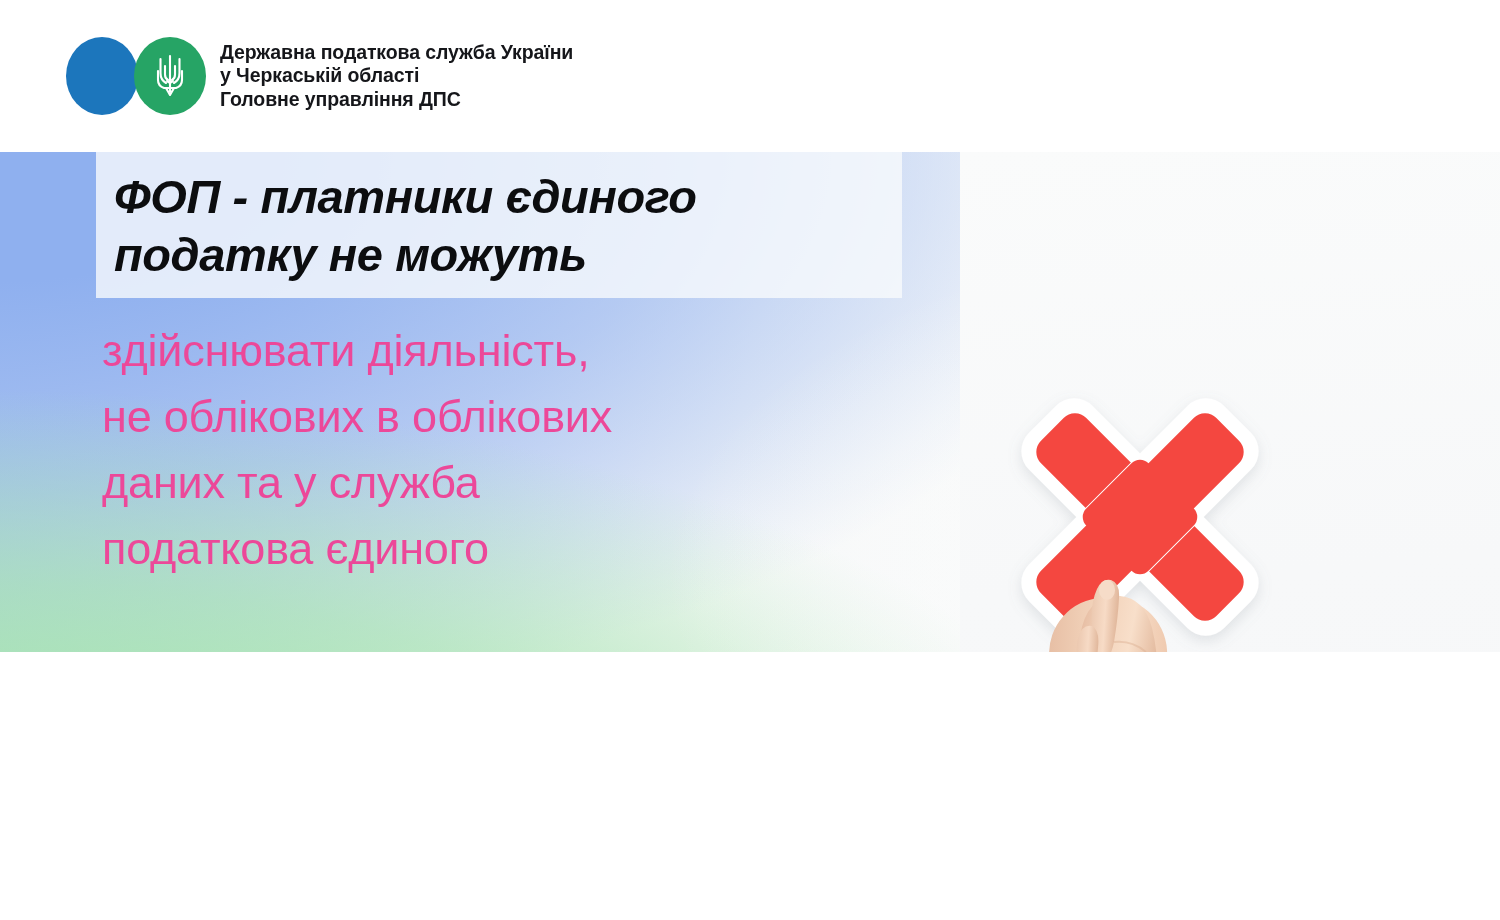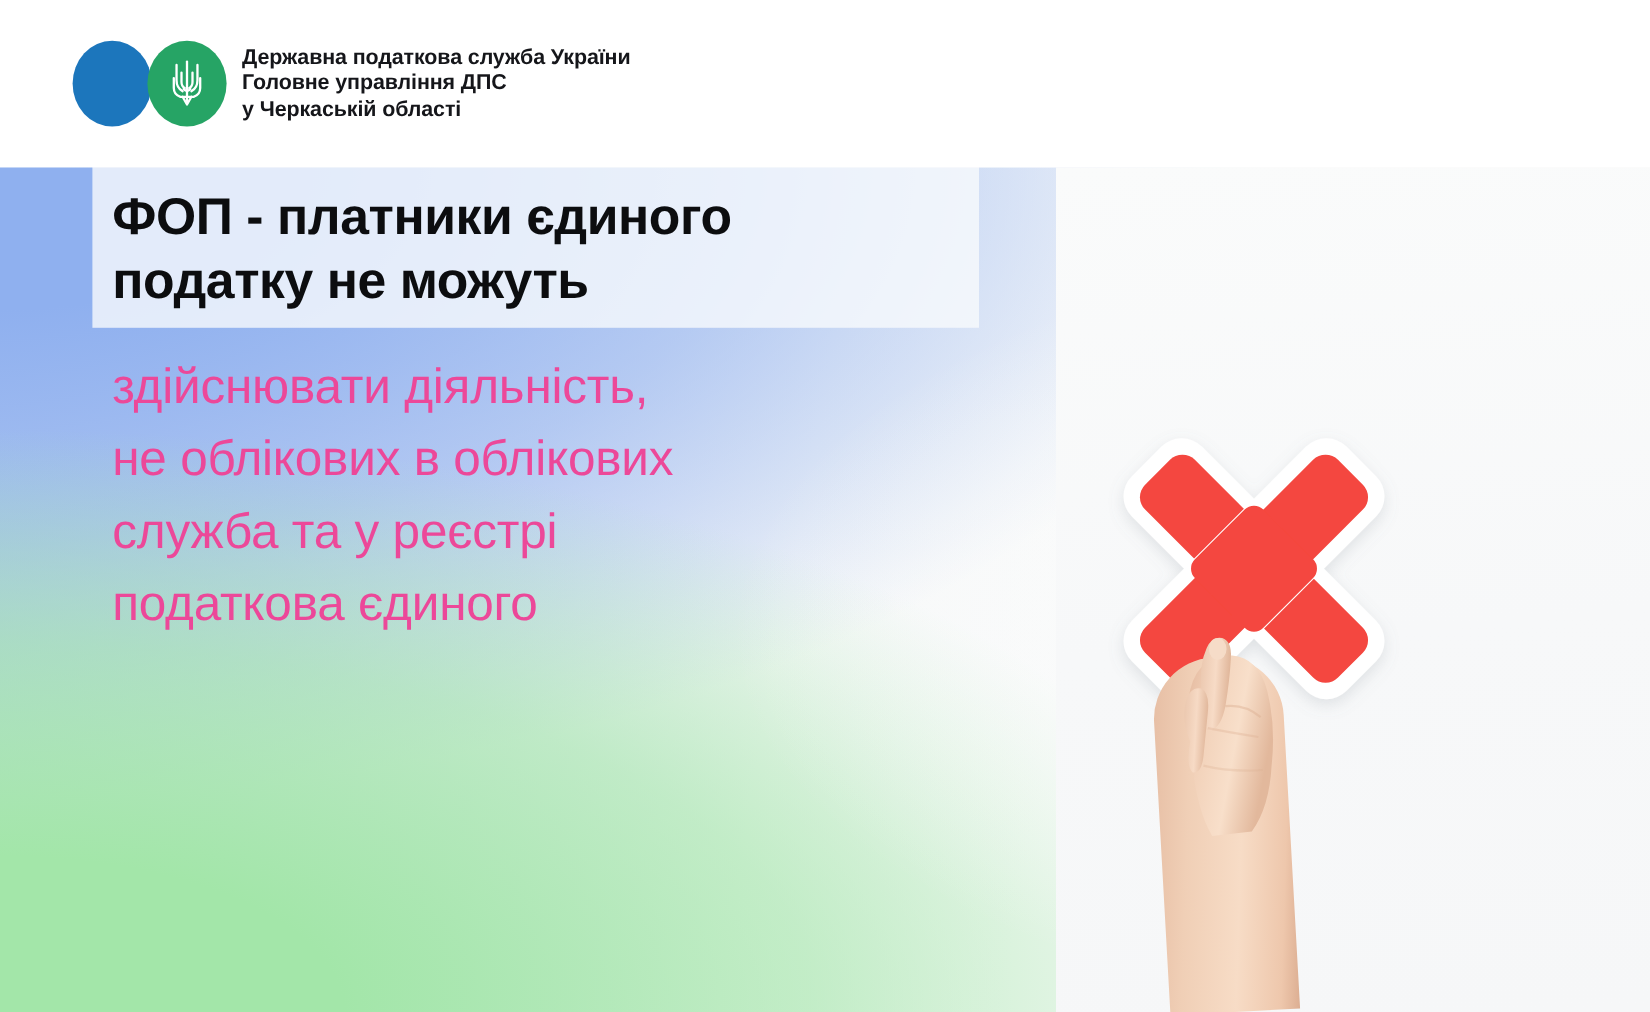--- a/index.html
+++ b/index.html
@@ -7,21 +7,21 @@
 
   html, body {
     width:1500px; height:920px;
     background:#ffffff;
     font-family:"Liberation Sans","DejaVu Sans",sans-serif;
     overflow:hidden;
   }
 
   .poster {
     position:relative;
-    width:1500px; height:920px;
+    width:1500px; height:652px;
     overflow:hidden;
     background:#ffffff;
   }
 
   
   .header {
     position:absolute;
     top:0; left:0;
     width:1500px; height:152px;
     background:#ffffff;
@@ -95,24 +95,25 @@
   
   .text-block {
     position:absolute;
     left:0; top:0;
     width:940px; height:768px;
     z-index:4;
   }
 
   .headline-highlight {
     position:absolute;
-    left:84px; top:151px;
+    left:96px; top:151px;
     width:806px;
     padding:17px 36px 14px 18px;
     background:rgba(248,250,253,0.80);
+    font-style:italic;
   }
   .headline-line {
     font-size:47px;
     font-weight:bold;
     color:#0c0d0f;
     line-height:58px;
     letter-spacing:-0.4px;
     white-space:nowrap;
   }
 
@@ -190,22 +191,22 @@
           <path d="M42 30 L42 47 Q42 55 36 58"></path>
           <path d="M8 40 L8 58 Q8 70 20 74 L44 74 Q56 70 56 58 L56 40"></path>
           <path d="M24 74 L32 88 L40 74"></path>
           <path d="M26 60 Q32 66 38 60"></path>
         </g>
       </svg>
     </div>
 
     <div class="header-text">
       <div class="header-line">Державна податкова служба України</div>
+      <div class="header-line">у Черкаській області</div>
       <div class="header-line">Головне управління ДПС</div>
-      <div class="header-line">у Черкаській області</div>
     </div>
 
   </div>
   <div class="header-edge"></div>
 
   <div class="canvas">
     <div class="bg-base"></div>
     <div class="bg-wash"></div>
   </div>
 
@@ -270,19 +271,19 @@
   <div class="text-block">
 
     <div class="headline-highlight">
       <div class="headline-line">ФОП - платники єдиного</div>
       <div class="headline-line">податку не можуть</div>
     </div>
 
     <div class="subtext">
       <div class="subtext-line">здійснювати діяльність,</div>
       <div class="subtext-line">не облікових в облікових</div>
-      <div class="subtext-line">служба та у реєстрі</div>
+      <div class="subtext-line">даних та у служба</div>
       <div class="subtext-line">податкова єдиного</div>
     </div>
 
   </div>
 
 </div>
 
 </body></html>

